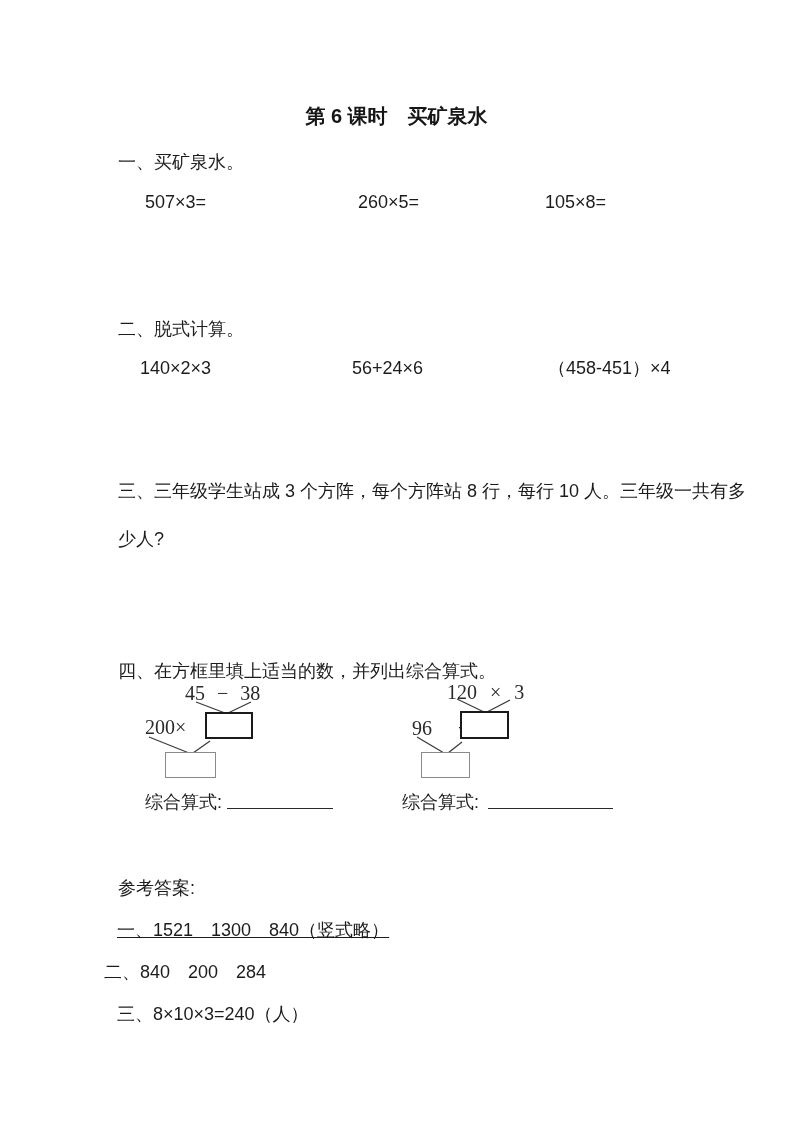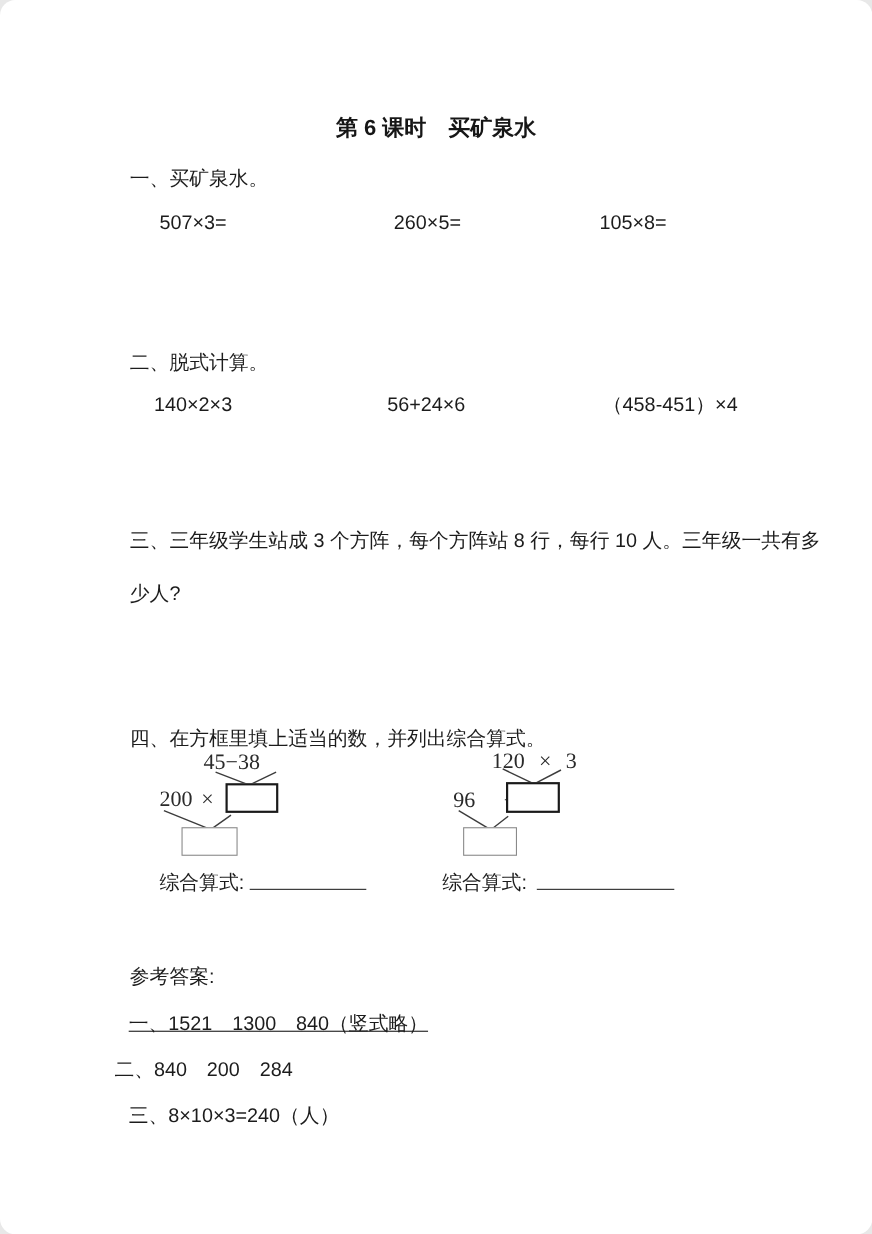--- a/index.html
+++ b/index.html
@@ -5,21 +5,20 @@
   html,body { margin:0; padding:0; background:#e8e8e8; }
   .page {
     position:relative;
     width:793px;
     height:1122px;
     margin:0 auto;
     background:#ffffff;
     font-family:"Liberation Sans", sans-serif;
     color:#1c1c1c;
     overflow:hidden;
-    border-radius:14px;
   }
   .doc-title {
     position:absolute;
     left:0; top:103px;
     width:793px;
     text-align:center;
     font-size:20px;
     font-weight:bold;
     color:#161616;
     white-space:pre;
@@ -64,24 +63,24 @@
   <div class="body-text" style="left:118px; top:318px;">二、脱式计算。</div>
   <div class="body-text" style="left:140px; top:357px;">140×2×3</div>
   <div class="body-text" style="left:352px; top:357px;">56+24×6</div>
   <div class="body-text" style="left:548px; top:357px;">（458-451）×4</div>
 
   <div class="body-text" style="left:118px; top:480px;">三、三年级学生站成 3 个方阵，每个方阵站 8 行，每行 10 人。三年级一共有多</div>
   <div class="body-text" style="left:118px; top:528px;">少人?</div>
 
   <div class="body-text" style="left:118px; top:652px;margin-top:8px;">四、在方框里填上适当的数，并列出综合算式。</div>
 
-  <div class="num-row serif-num" style="left:185px; top:682px; ">
+  <div class="num-row serif-num" style="left:185px; top:682px; gap:12px;">
     <span>45</span><span>−</span><span>38</span>
   </div>
-  <div class="num-row serif-num" style="left:145px; top:716px; gap:8px;">
+  <div class="num-row serif-num" style="left:145px; top:716px; ">
     <span>200</span><span>×</span>
   </div>
   <svg class="connector" style="left:140px; top:675px;" width="230" height="110">
     <line x1="56" y1="27" x2="85" y2="38"></line>
     <line x1="111" y1="27" x2="88" y2="38"></line>
     <line x1="9" y1="62" x2="49" y2="78"></line>
     <line x1="70" y1="66" x2="53" y2="78"></line>
   </svg>
   <div class="fill-box box-dark" style="left:205px; top:712px; width:48px; height:27px;"></div>
   <div class="fill-box box-light" style="left:165px; top:752px; width:51px; height:26px;"></div>

